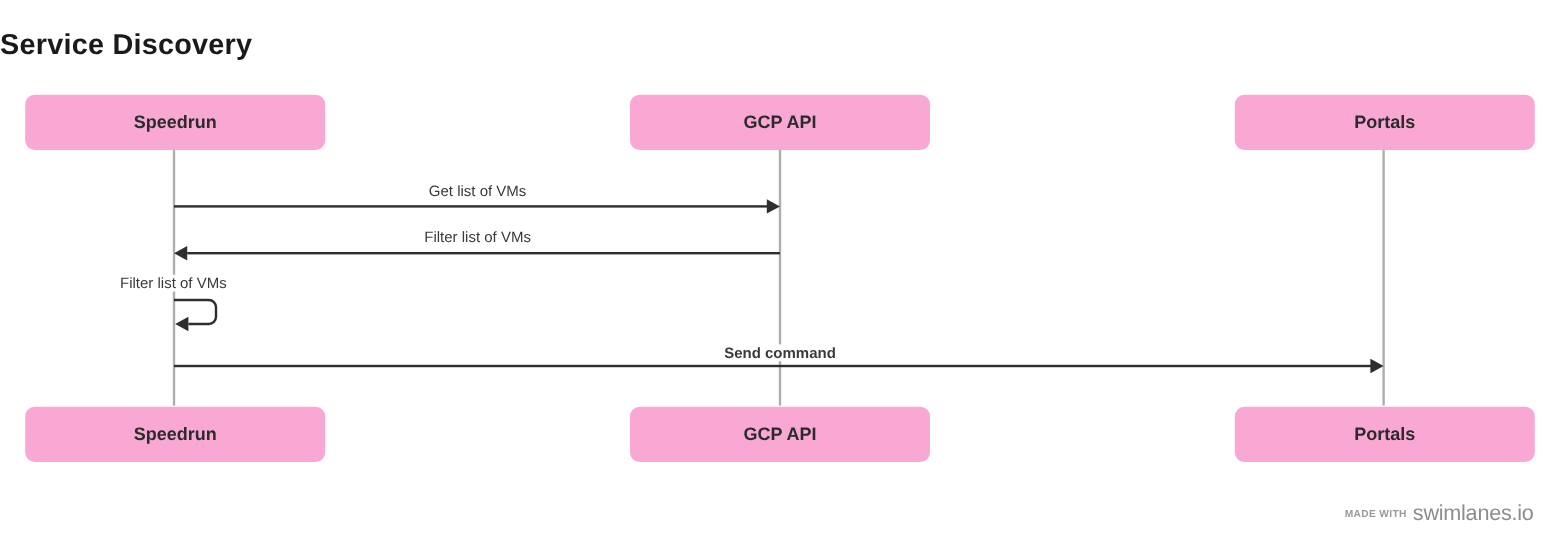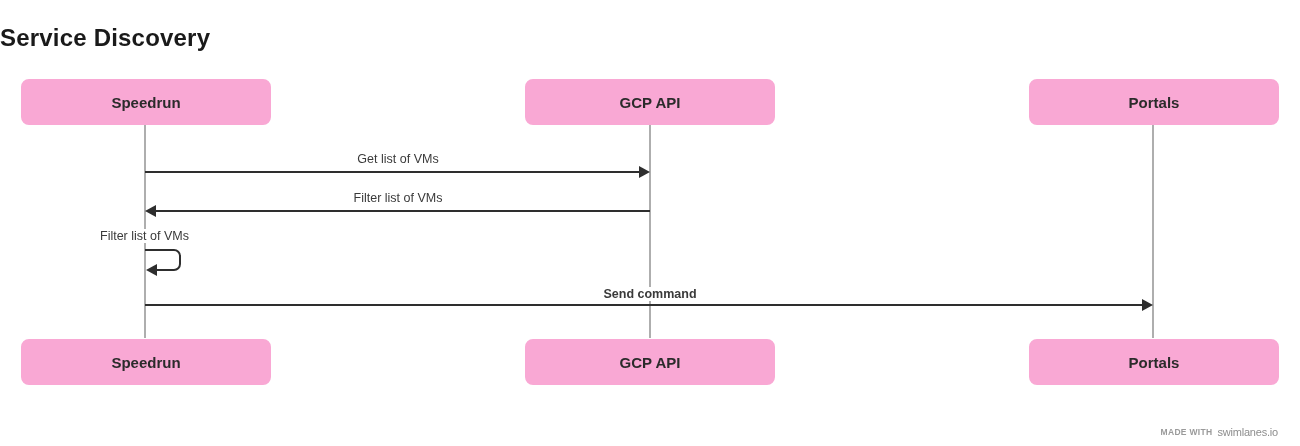--- a/index.html
+++ b/index.html
@@ -107,21 +107,21 @@
     z-index: 4;
   }
   .watermark .made-with {
     font-size: 8.5px;
     font-weight: bold;
     letter-spacing: 0.3px;
     color: #9a9a9a;
     text-transform: uppercase;
   }
   .watermark .brand {
-    font-size: 11px;
+    font-size: 18px;
     color: #8d8d8d;
     letter-spacing: -0.2px;
   }
 </style>
 </head>
 <body>
 
 <div id="canvas">
 
   <div class="diagram-title">Service Discovery</div>

